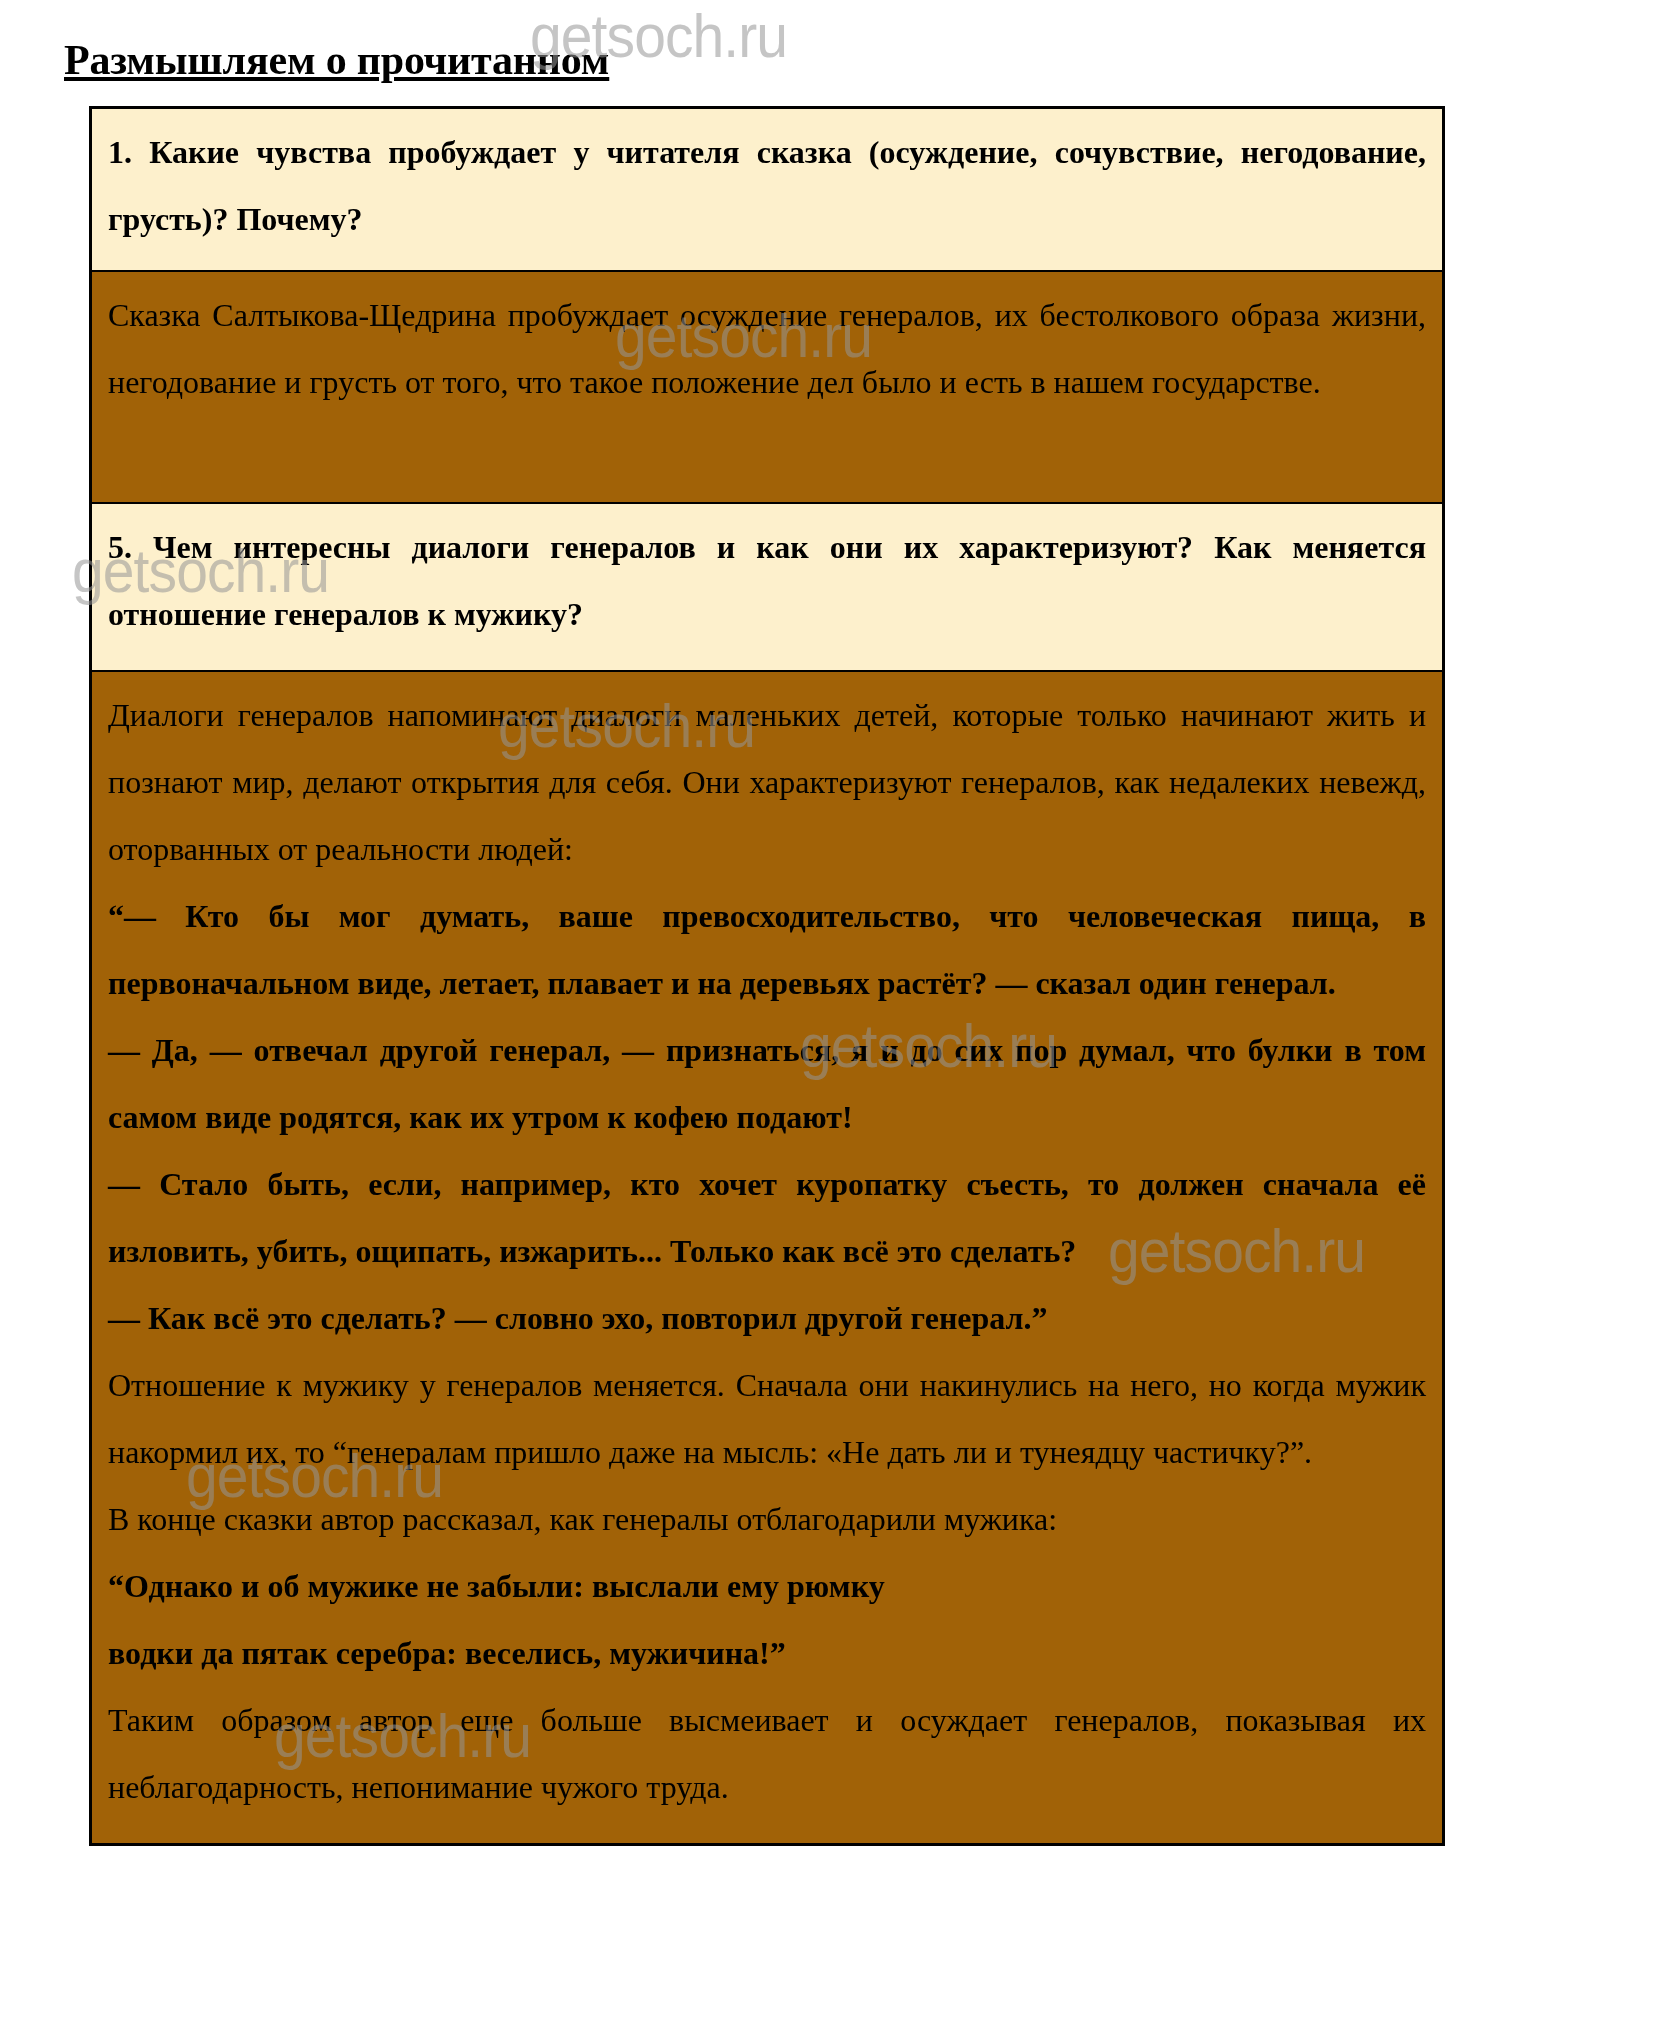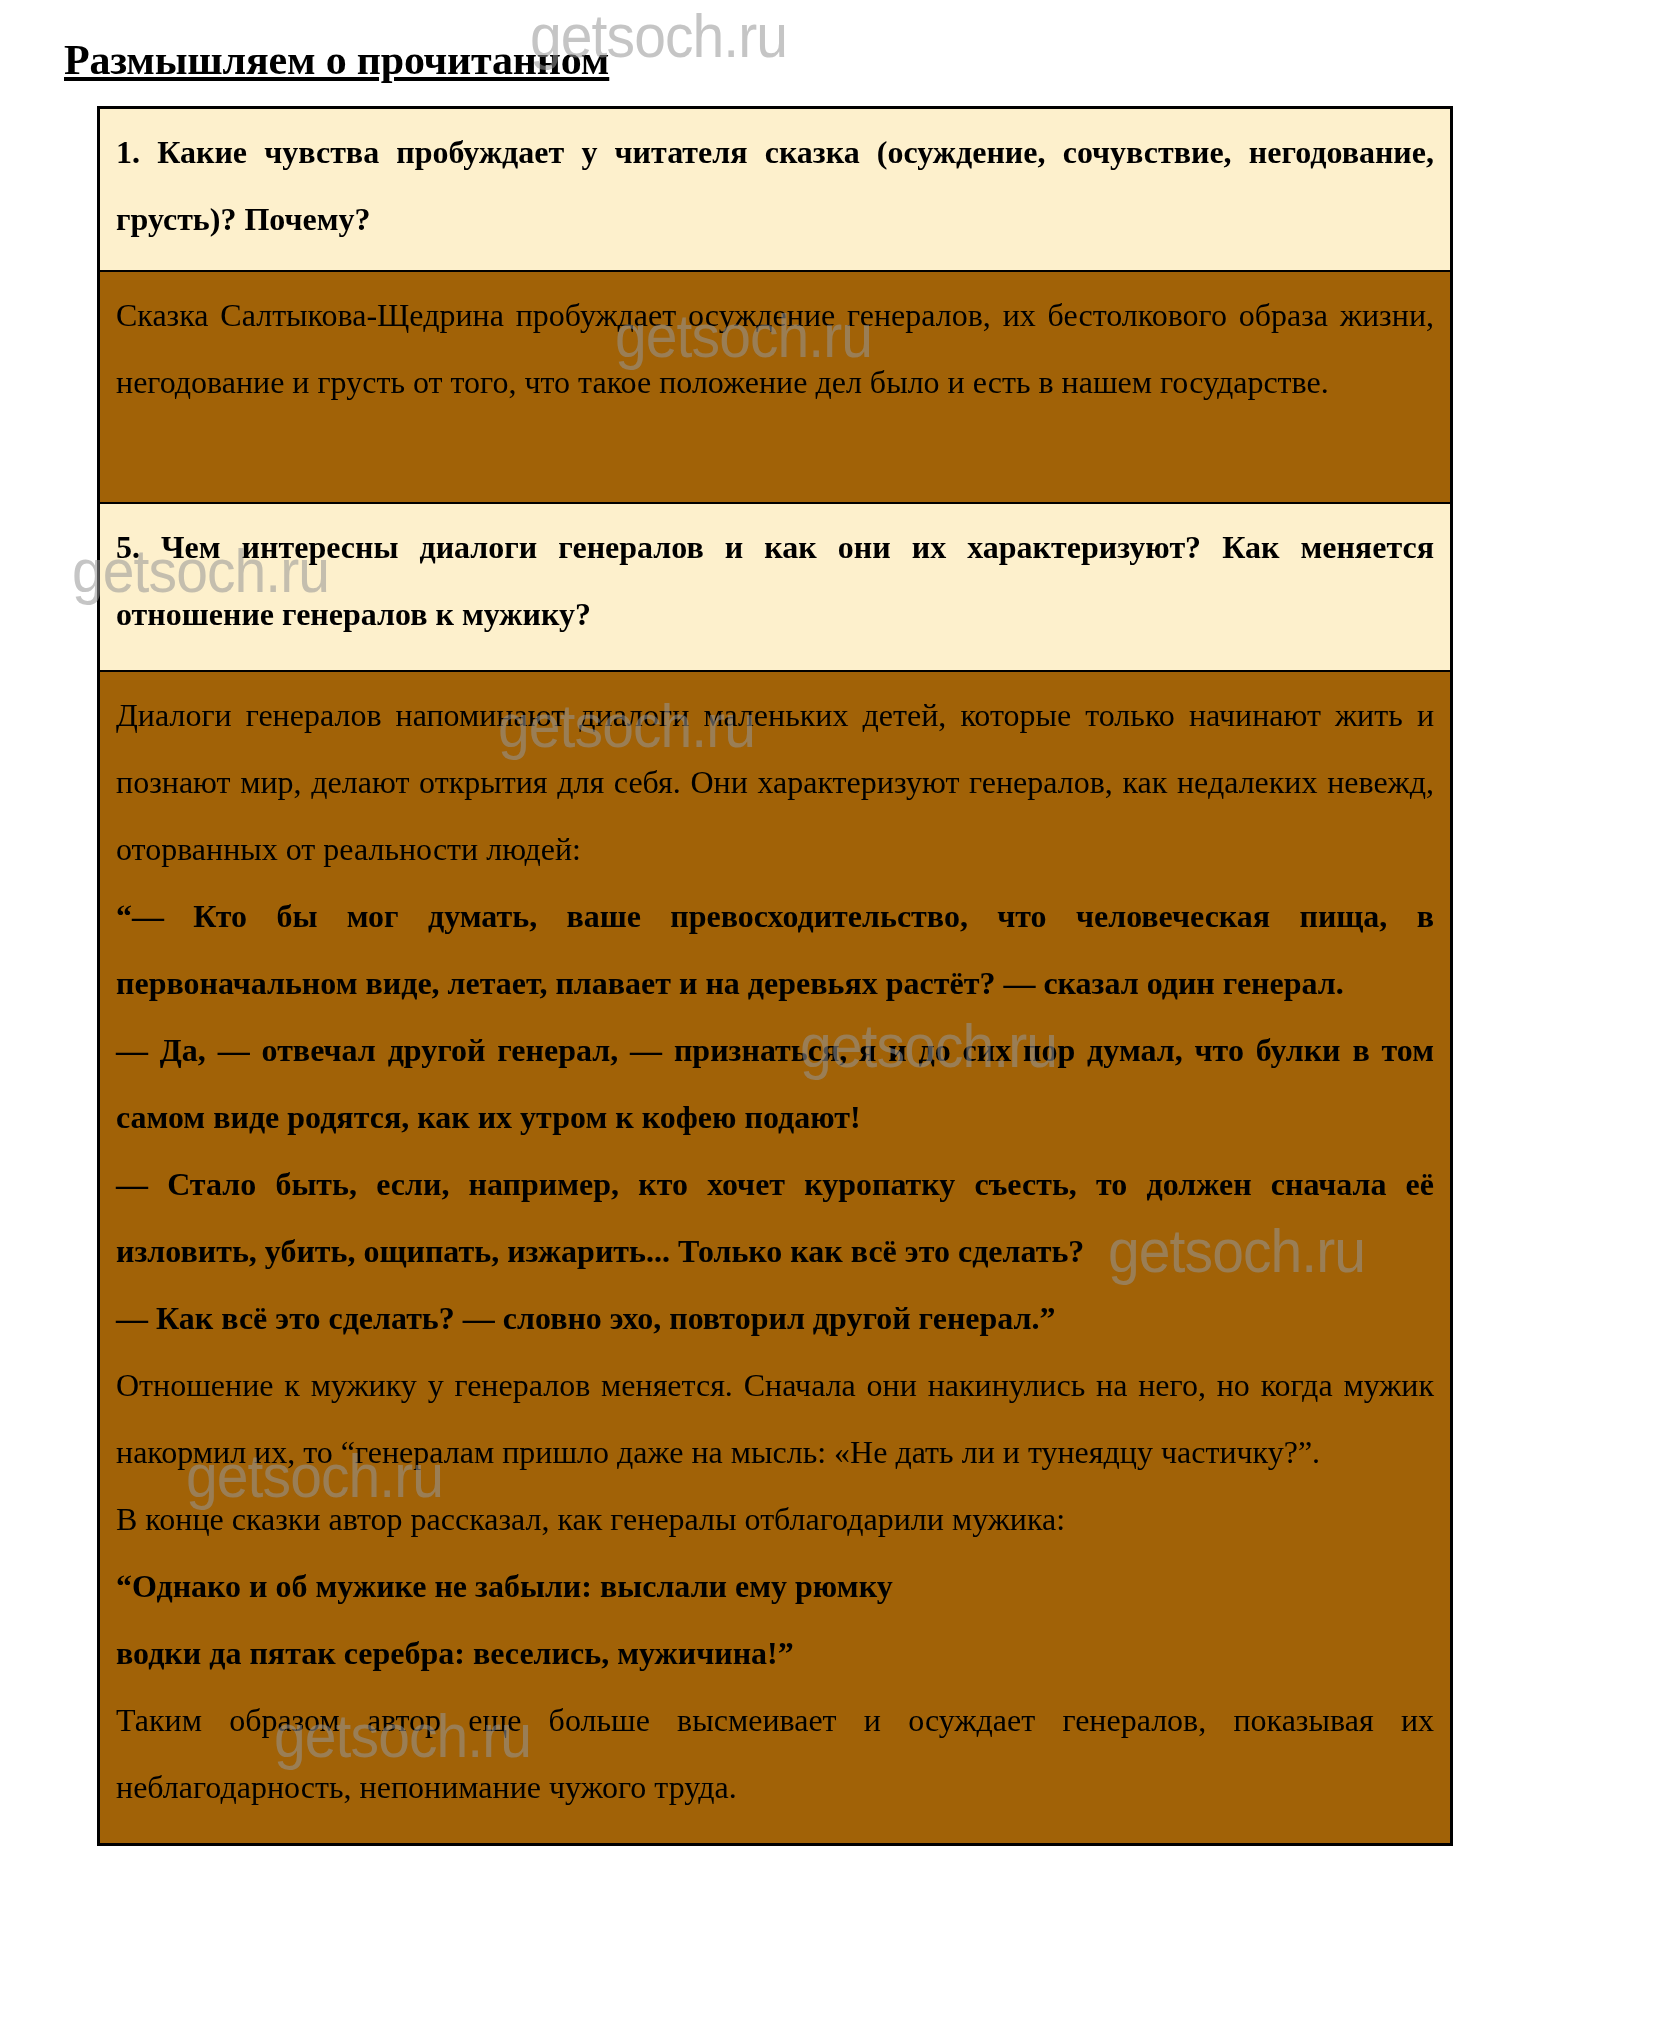--- a/index.html
+++ b/index.html
@@ -25,21 +25,20 @@
       letter-spacing: -0.2px;
       text-decoration: underline;
     }
     .qa-table {
       position: absolute;
       left: 89px;
       top: 106px;
       width: 1356px;
       border: 3px solid #000;
       box-sizing: border-box;
-      margin-left: 8px;
     }
     .q-cell {
       background: #fdf0cc;
       border-bottom: 2px solid #000;
       padding: 10px 16px 18px 16px;
       font-weight: bold;
       font-size: 32px;
       line-height: 67px;
       text-align: justify;
     }

